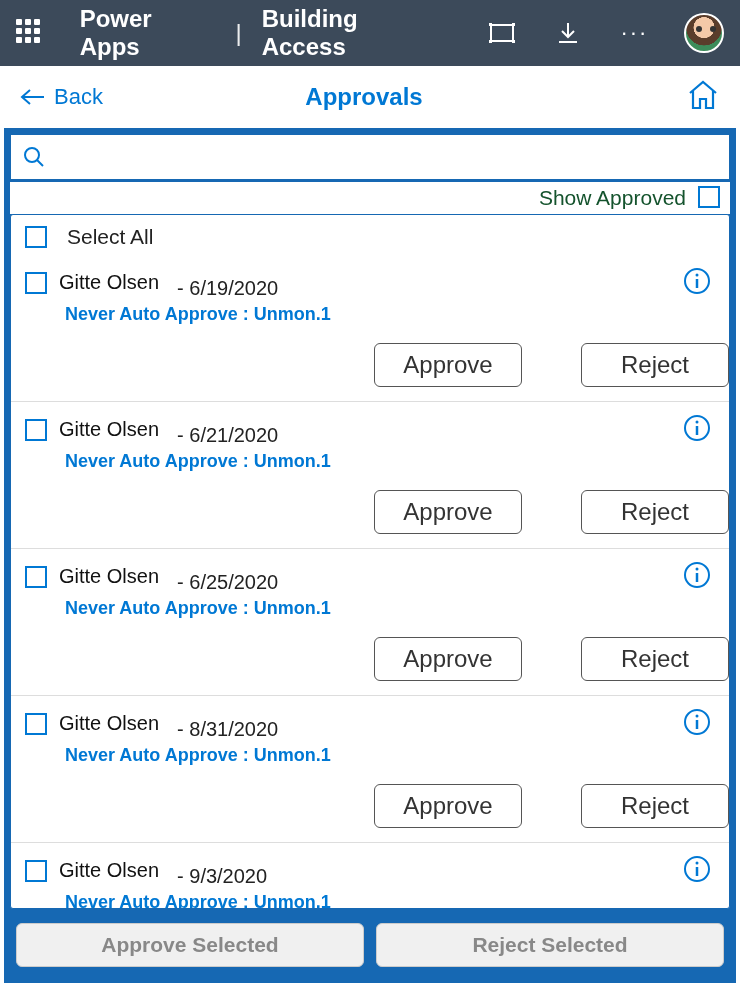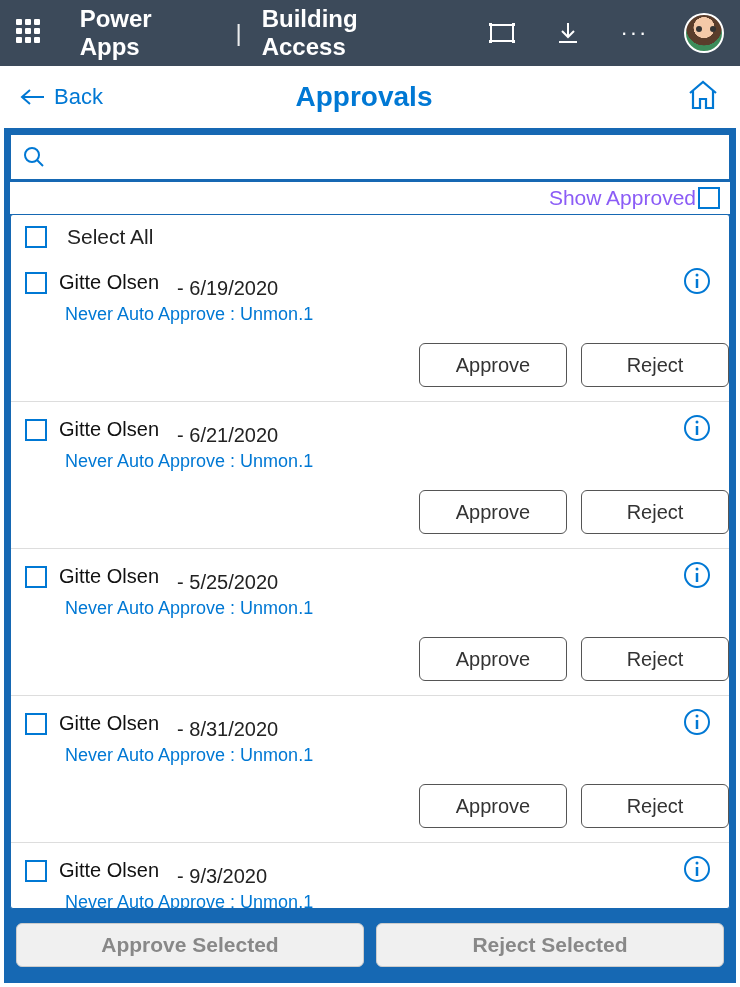--- a/index.html
+++ b/index.html
@@ -54,21 +54,21 @@
     border-bottom: 0px solid #eee;
     position: relative;
   }
   .back {
     display: flex; align-items: center; gap: 8px;
     color: #0078d4; font-size: 22px; cursor: pointer;
   }
   .back svg { stroke: #0078d4; }
   .page-title {
     position: absolute; left: 0; right: 12px; text-align: center;
-    color: #0078d4; font-size: 28px; font-weight: 600;
+    color: #0078d4; font-size: 24px; font-weight: 600;
     pointer-events: none;
   }
   .home-icon {
     margin-left: auto; cursor: pointer;
   }
   .home-icon svg { stroke: #0078d4; fill: none; stroke-width: 2.2; }
 
   
   .frame {
     flex: 1;
@@ -92,25 +92,24 @@
   .search-wrap input {
     border: none; outline: none; font-size: 20px; width: 100%;
     color: #333; background: transparent;
   }
   .search-wrap input::placeholder { color: #7a7a7a; }
 
   .show-approved-row {
     background: #fff;
     display: flex;
     justify-content: flex-end;
-    align-items: center;
     padding: 4px 10px 4px 0;
     font-size: 21px;
-    gap: 2px;
-    color: #8b5cf6;
+    gap: 12px;
+    color: #14532d;
   }
   .chk {
     width: 22px; height: 22px; border: 2px solid #0078d4; background: #fff;
     cursor: pointer; display: inline-block; flex-shrink: 0;
   }
 
   .list-container {
     flex: 1;
     background: #fff;
     border: 1.5px solid #1668b3;
@@ -133,40 +132,41 @@
     padding: 10px 0 14px 14px;
     position: relative;
   }
   .item:first-child { border-top: none; }
   .item-head {
     display: flex; align-items: center; gap: 12px;
   }
   .item-name { font-size: 20px; color: #111; margin-right: 6px; }
   .item-date { font-size: 20px; color: #222; margin-top: 12px; }
   .item-sub {
-    color: #0078d4; font-size: 18px; font-weight: 400;
+    color: #0078d4; font-size: 18px; font-weight: 700;
     margin-left: 40px; margin-top: 4px;
   }
   .info-icon {
     position: absolute; right: 18px; top: 12px;
     width: 28px; height: 28px; cursor: pointer;
   }
   .info-icon svg { stroke: #0078d4; fill: none; stroke-width: 2; }
   .item-actions {
     display: flex; justify-content: flex-end; gap: 14px;
     margin-top: 18px;
   }
   .btn {
     width: 148px; height: 44px;
     border: 1.5px solid #555;
     border-radius: 6px;
     background: #fff;
-    font-size: 20px;
+    font-size: 24px;
     color: #333;
     cursor: pointer;
+    margin-left: 45px;
   }
 
   .small-chevron {
     width: 40px; height: 28px;
     border: 1px solid #ccc;
     background: #f3f3f3;
     display: flex; align-items: center; justify-content: center;
     border-radius: 2px;
     cursor: pointer;
     margin-right: 6px;
@@ -296,21 +296,21 @@
             </svg></div>
           <div class="item-actions">
             <button class="btn">Approve</button>
             <button class="btn">Reject</button>
           </div>
         </div>
         <div class="item">
           <div class="item-head">
             <span class="chk"></span>
             <span class="item-name">Gitte Olsen</span>
-            <span class="item-date">- 5/25/2020</span>
+            <span class="item-date">- 6/25/2020</span>
           </div>
           <div class="item-sub">Never Auto Approve : Unmon.1</div>
           <div class="info-icon"><svg width="28" height="28" viewBox="0 0 28 28">
               <circle cx="14" cy="14" r="12"></circle>
               <circle cx="14" cy="8" r="1.5" fill="#0078d4" stroke="none"></circle>
               <path d="M14 12 L14 21" stroke-width="2.5"></path>
             </svg></div>
           <div class="item-actions">
             <button class="btn">Approve</button>
             <button class="btn">Reject</button>

